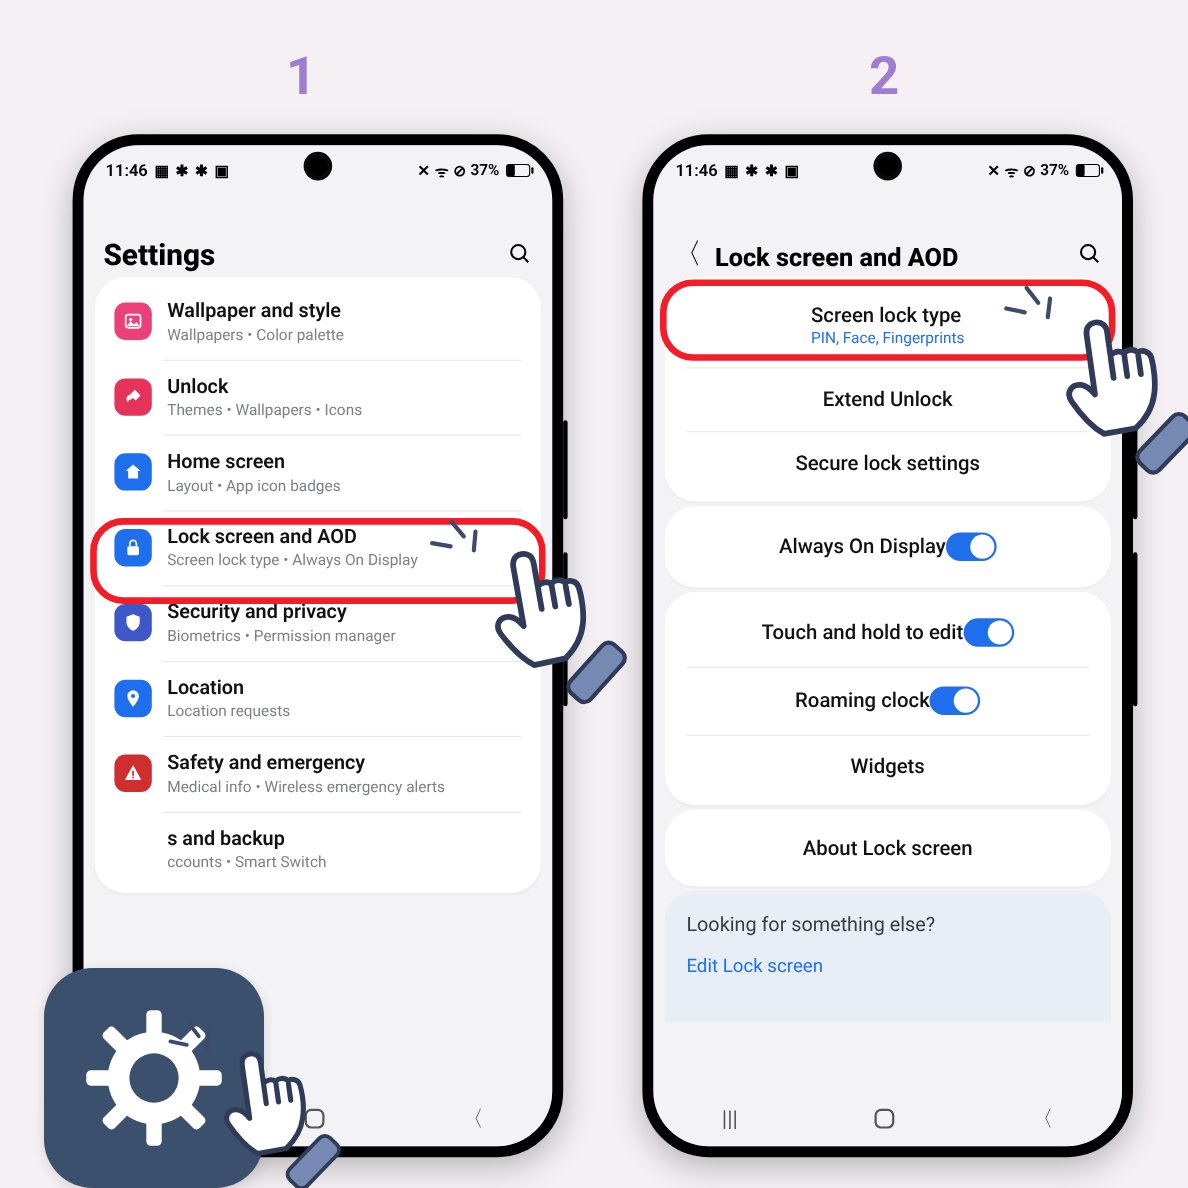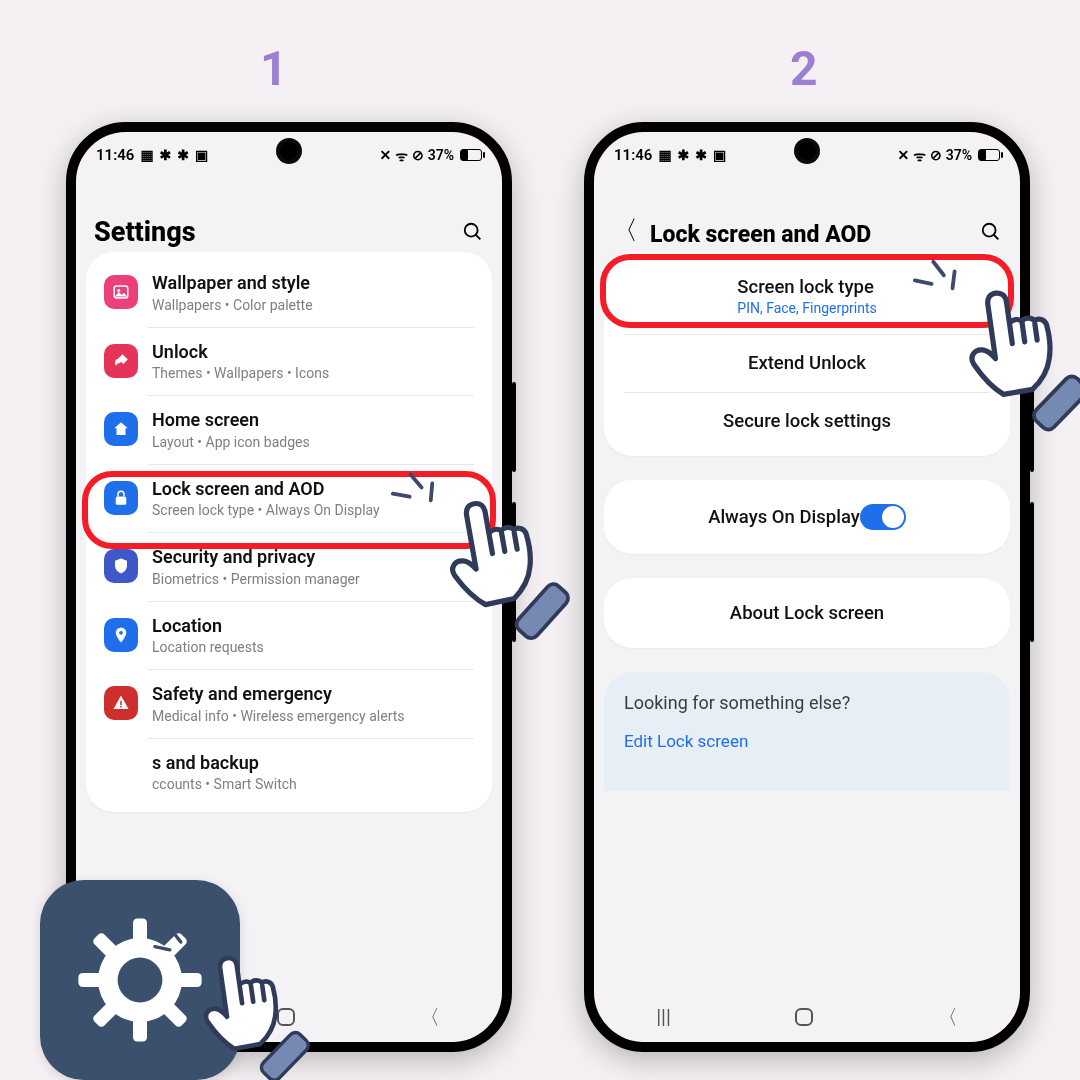--- a/index.html
+++ b/index.html
@@ -15,21 +15,21 @@
   }
   *{box-sizing:border-box;font-family:-apple-system,BlinkMacSystemFont,"Segoe UI",Roboto,Arial,sans-serif}
   body{margin:0;width:1080px;height:1080px;background:var(--bg);position:relative;overflow:hidden}
 
   
   .step-label{position:absolute;top:40px;font-size:48px;font-weight:700;color:var(--purple)}
   #step1-label{left:260px}
   #step2-label{left:790px}
 
   
-  .phone{position:absolute;width:446px;height:930px;top:122px;border:10px solid #000;border-radius:60px;background:#b91c1c;box-shadow:0 8px 30px rgba(0,0,0,.25)}
+  .phone{position:absolute;width:446px;height:930px;top:122px;border:10px solid #000;border-radius:60px;background:#8b5cf6;box-shadow:0 8px 30px rgba(0,0,0,.25)}
   #phone1{left:66px}
   #phone2{left:584px}
   .phone::after{ 
     content:"";position:absolute;right:-14px;top:250px;width:4px;height:90px;background:#000;border-radius:3px}
   .phone::before{
     content:"";position:absolute;right:-14px;top:370px;width:4px;height:140px;background:#000;border-radius:3px}
 
   .screen{position:absolute;inset:0;border-radius:50px;background:#f3f3f5;overflow:hidden}
 
   
@@ -47,21 +47,21 @@
   
   .hdr{position:absolute;top:56px;left:0;right:0;height:60px;display:flex;align-items:flex-end;padding:0 18px;color:#000}
   .hdr h1{margin:0;font-size:27px;font-weight:800;flex:1}
   .hdr .back{width:28px;font-size:26px;font-weight:300;margin-right:10px}
   .hdr .search{font-size:22px}
 
   
   .content{position:absolute;top:120px;left:10px;right:10px;bottom:50px;overflow:hidden}
 
   
-  .group{background:var(--card);border-radius:28px;padding:6px 0;margin-bottom:24px;box-shadow:0 1px 2px rgba(0,0,0,.04)}
+  .group{background:var(--card);border-radius:28px;padding:6px 0;margin-bottom:4px;box-shadow:0 1px 2px rgba(0,0,0,.04)}
 
   
   .row{display:flex;align-items:center;padding:14px 18px;position:relative}
   .row+.row::before{content:"";position:absolute;top:0;left:62px;right:18px;height:1px;background:var(--divider)}
   .ic{width:34px;height:34px;border-radius:10px;margin-right:14px;display:flex;align-items:center;justify-content:center;color:#fff;font-size:18px;flex:none}
   .row .txt{flex:1;min-width:0}
   .row .ttl{font-size:18px;color:var(--ink);font-weight:600;line-height:1.25}
   .row .sub{font-size:14px;color:var(--sub);margin-top:2px}
 
   
@@ -305,20 +305,42 @@
             <div>
          <div class="ttl">Always On Display</div>
 
        </div>
             <div class="tgl"></div>
           </div>
         </div>
         <div class="group">
           <div class="lrow">
             <div>
+         <div class="ttl">Touch and hold to edit</div>
+
+       </div>
+            <div class="tgl"></div>
+          </div>
+          <div class="lrow">
+            <div>
+         <div class="ttl">Roaming clock</div>
+
+       </div>
+            <div class="tgl"></div>
+          </div>
+          <div class="lrow">
+            <div>
+         <div class="ttl">Widgets</div>
+
+       </div>
+          </div>
+        </div>
+        <div class="group">
+          <div class="lrow">
+            <div>
          <div class="ttl">About Lock screen</div>
 
        </div>
           </div>
         </div>
         <div class="foot">
           <div class="q">Looking for something else?</div>
    <div class="link">Edit Lock screen</div>
         </div>
       </div>

